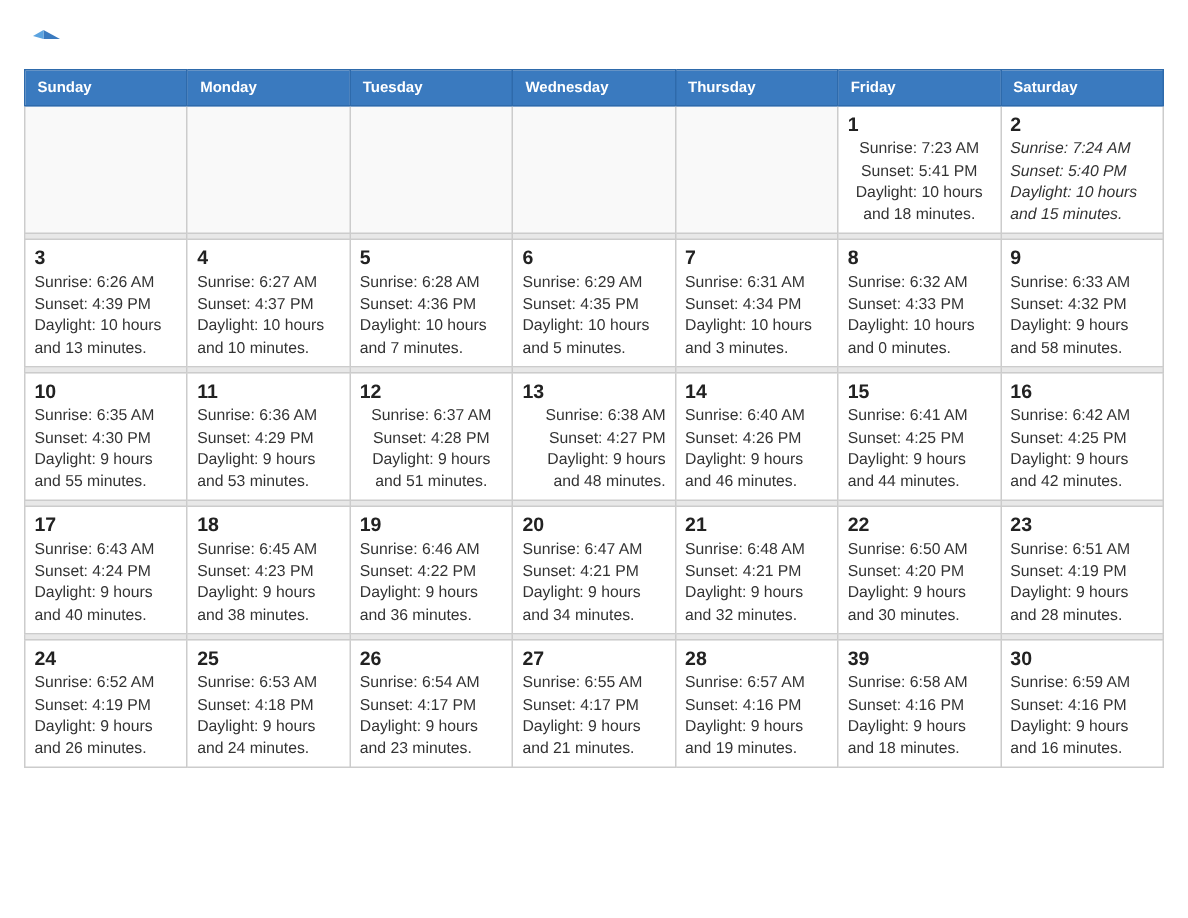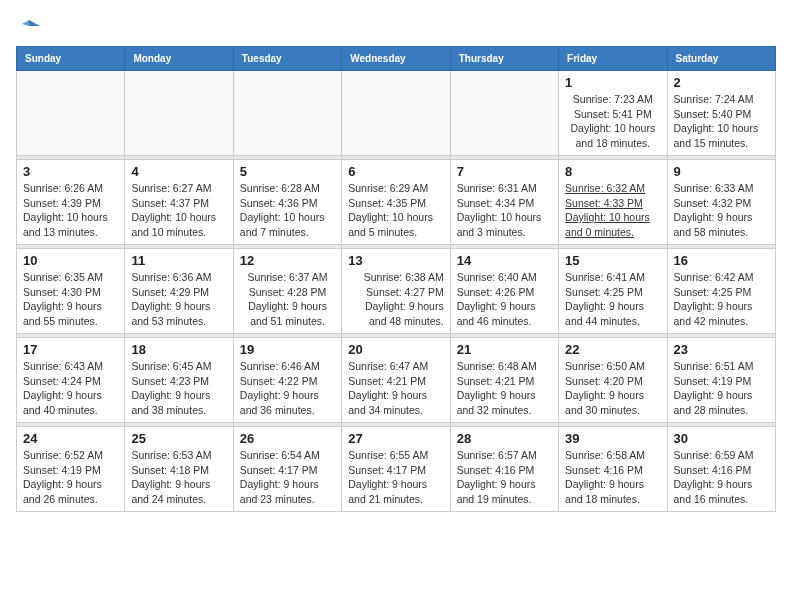--- a/index.html
+++ b/index.html
@@ -133,21 +133,21 @@
         <td class="empty"></td>
         <td class="empty"></td>
         <td>
           <div class="day-number">1</div>
           <div class="day-info" style="white-space: pre-line; text-align: center;">Sunrise: 7:23 AM
 Sunset: 5:41 PM
 Daylight: 10 hours and 18 minutes.</div>
         </td>
         <td>
           <div class="day-number">2</div>
-          <div class="day-info" style="white-space: pre-line;">Sunrise: 7:24 AM
+          <div class="day-info" style="white-space: pre-line; font-style: italic;">Sunrise: 7:24 AM
 Sunset: 5:40 PM
 Daylight: 10 hours and 15 minutes.</div>
         </td>
       </tr>
       <tr class="row-separator">
         <td></td>
         <td></td>
         <td></td>
         <td></td>
         <td></td>
@@ -180,21 +180,21 @@
 Daylight: 10 hours and 5 minutes.</div>
         </td>
         <td>
           <div class="day-number">7</div>
           <div class="day-info" style="white-space: pre-line;">Sunrise: 6:31 AM
 Sunset: 4:34 PM
 Daylight: 10 hours and 3 minutes.</div>
         </td>
         <td>
           <div class="day-number">8</div>
-          <div class="day-info" style="white-space: pre-line; text-decoration: underline;">Sunrise: 6:32 AM
+          <div class="day-info" style="white-space: pre-line;">Sunrise: 6:32 AM
 Sunset: 4:33 PM
 Daylight: 10 hours and 0 minutes.</div>
         </td>
         <td>
           <div class="day-number">9</div>
           <div class="day-info" style="white-space: pre-line;">Sunrise: 6:33 AM
 Sunset: 4:32 PM
 Daylight: 9 hours and 58 minutes.</div>
         </td>
       </tr>

